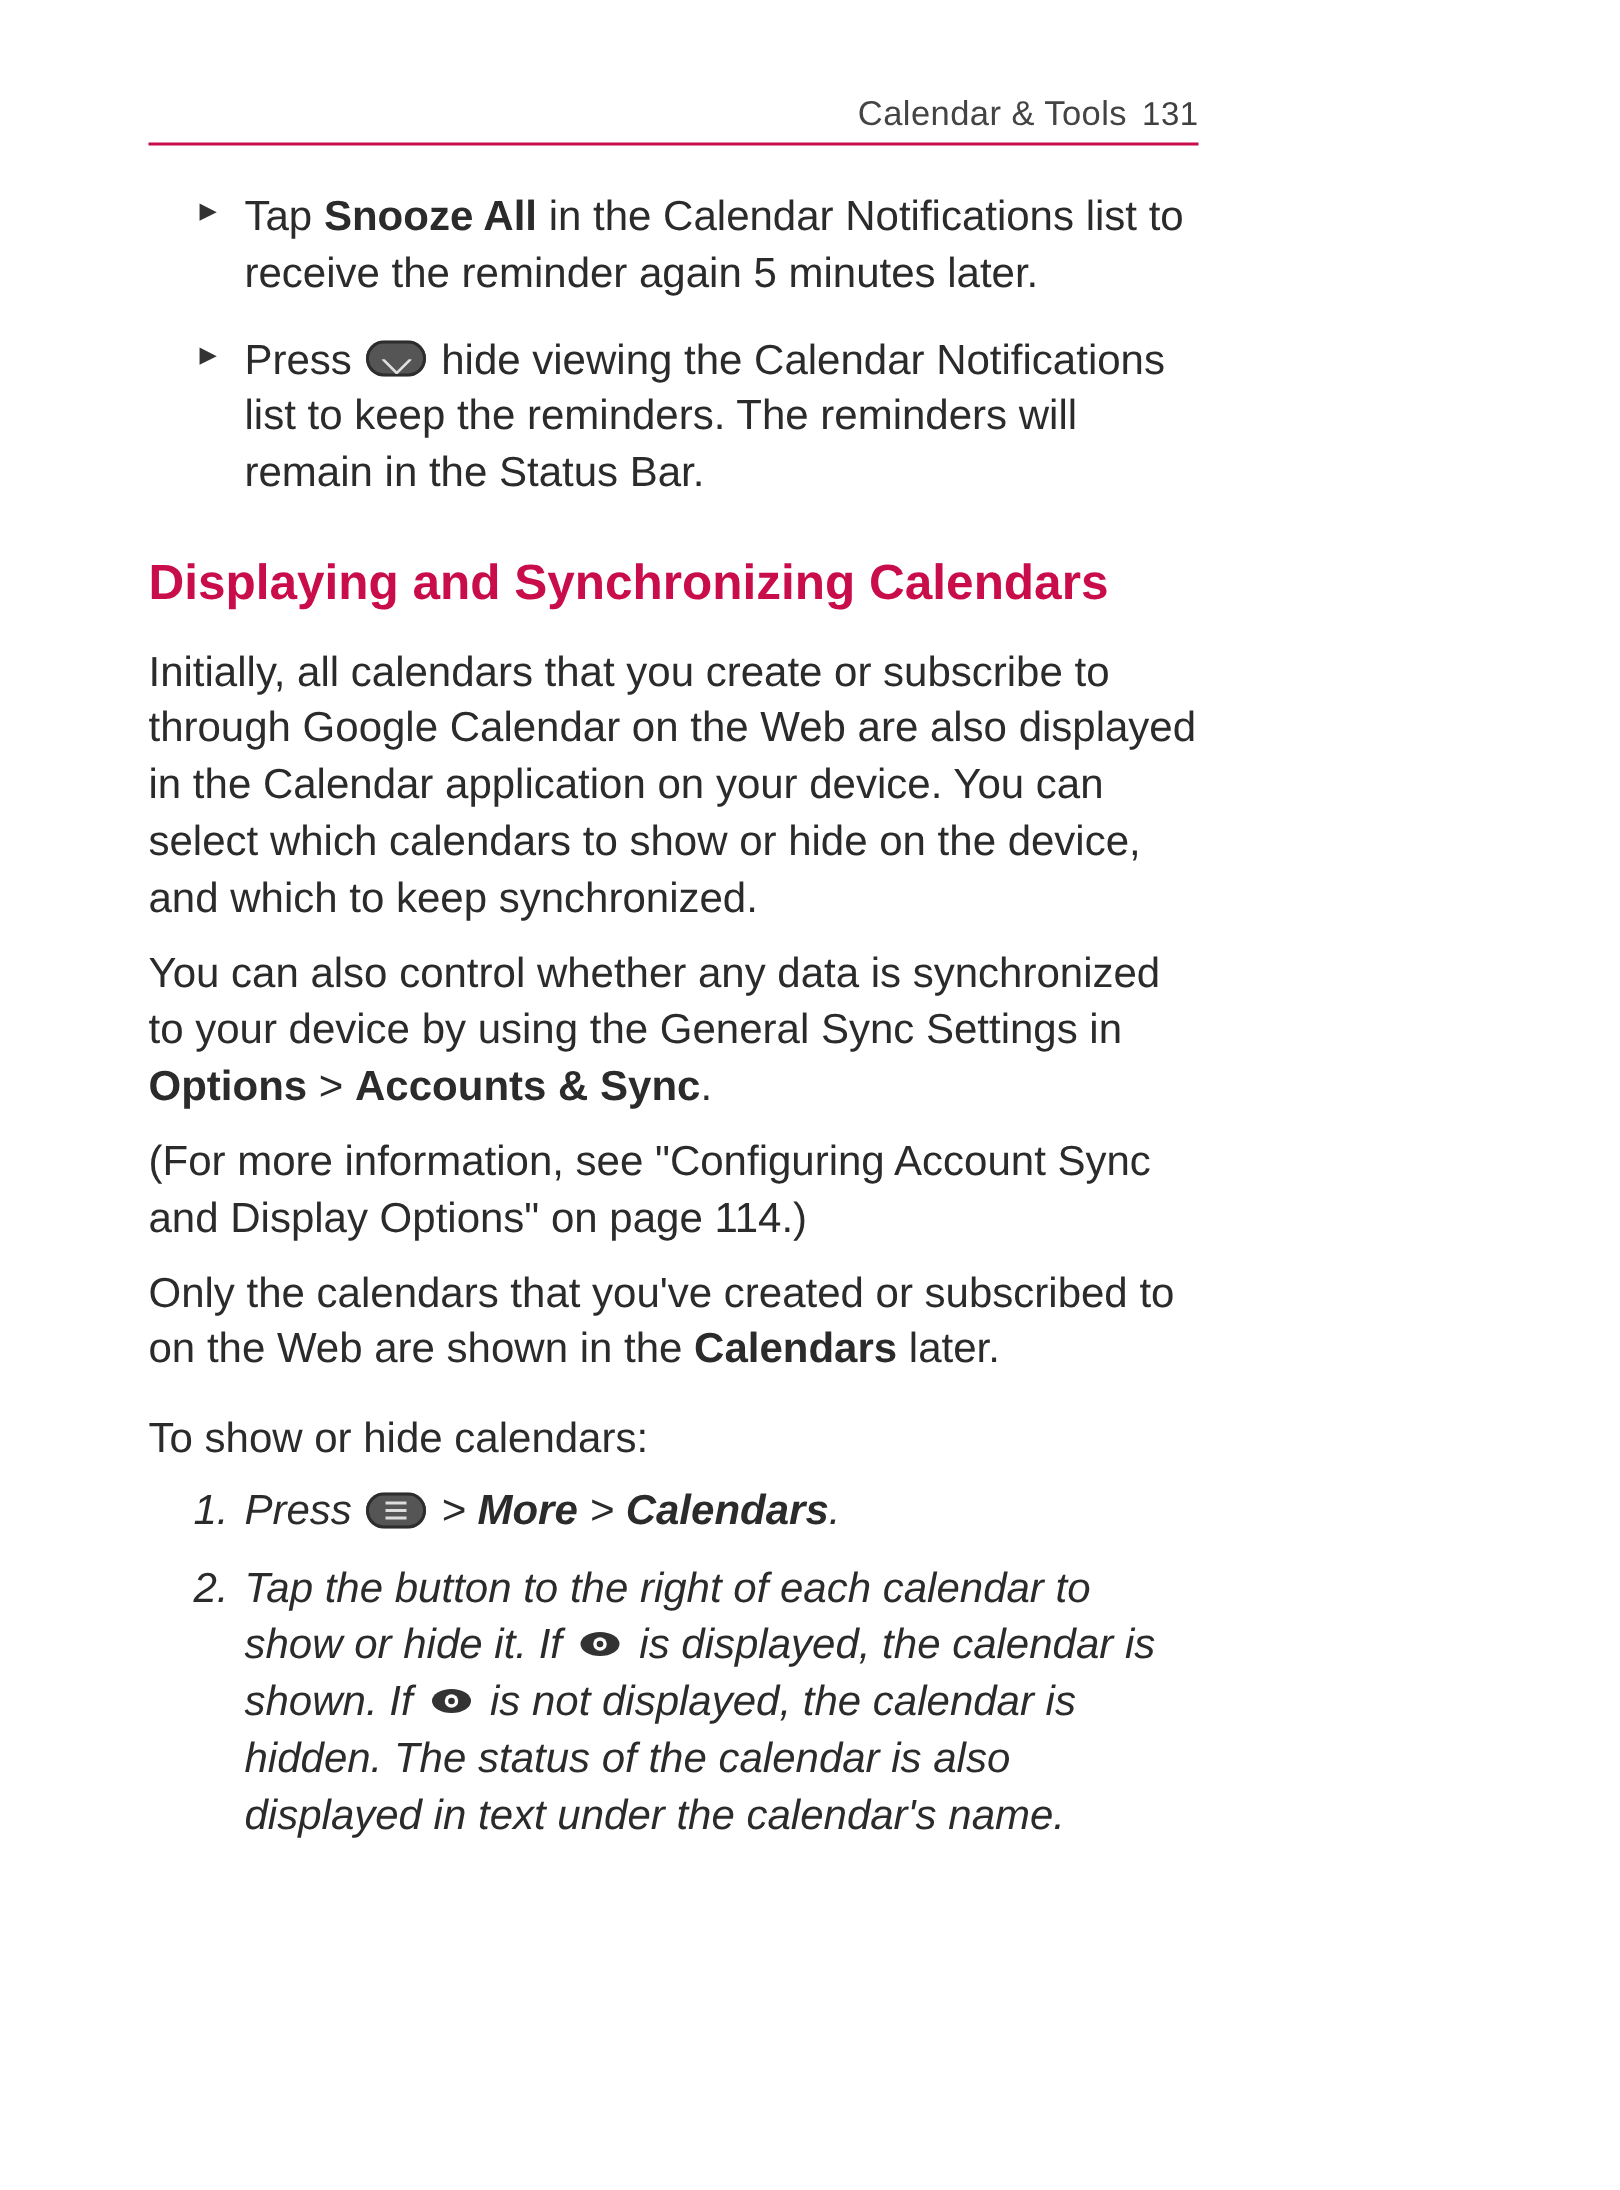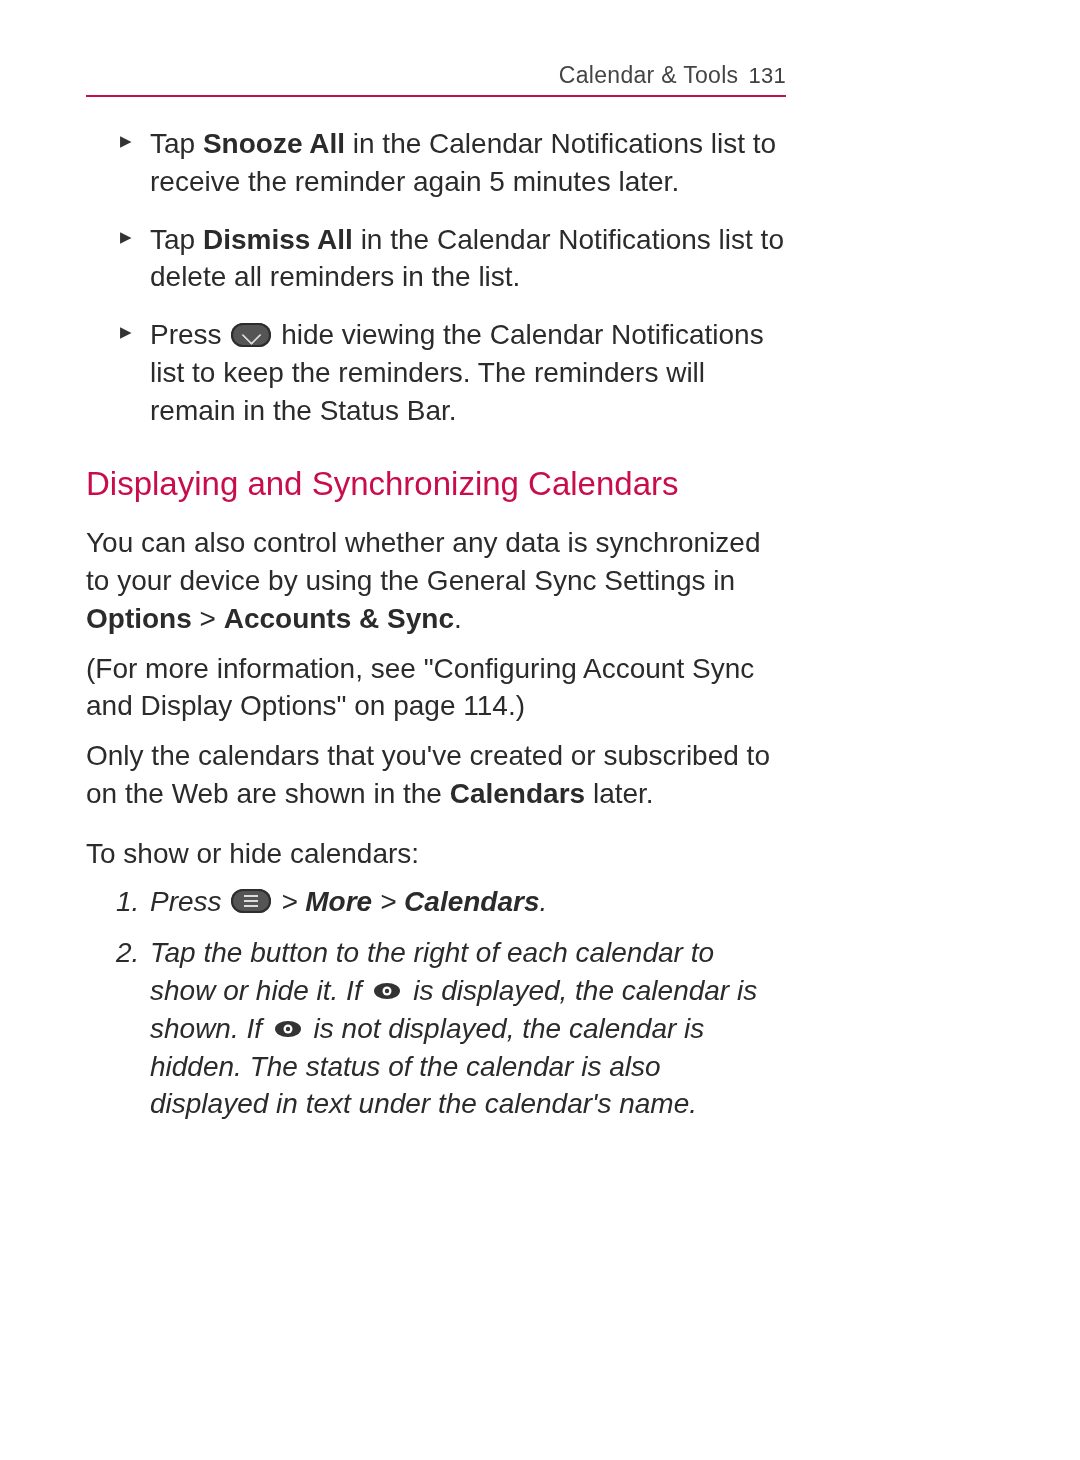--- a/index.html
+++ b/index.html
@@ -9,20 +9,21 @@
     font-family: "Helvetica Neue", Helvetica, Arial, sans-serif;
     color: #2b2b2b;
     width: 1080px;
   }
   .page {
     box-sizing: border-box;
     width: 872px;
     min-height: 1460px;
     padding: 62px 86px 60px 86px;
     position: relative;
+    margin-left: 13px;
   }
   .running-head {
     display: flex;
     justify-content: flex-end;
     align-items: baseline;
     gap: 10px;
     font-size: 23px;
     letter-spacing: 0.3px;
     color: #444;
     padding-bottom: 6px;
@@ -52,21 +53,21 @@
     position: absolute;
     left: 0;
     top: 6px;
     font-size: 15px;
     color: #333;
   }
   .bold { font-weight: 700; }
   .section-title {
     color: #c90d4b;
     font-size: 33px;
-    font-weight: 400;
+    font-weight: 700;
     margin: 32px 0 18px 0;
   }
   p.body {
     margin: 0 0 12px 0;
   }
   .sub-heading {
     margin: 22px 0 10px 0;
     font-size: 28px;
   }
   ol.steps {
@@ -141,29 +142,27 @@
     <span class="page-no">131</span>
   </div>
 
   <div class="content">
 
     <ul class="bullet-list">
       <li>
         <span>Tap </span><span class="bold">Snooze All</span><span> in the Calendar Notifications list to receive the reminder again 5 minutes later.</span>
       </li>
       <li>
-        <span>Tap </span><span class="bold">Dismiss All</span><span> in the Calendar Notifications list to delete all reminders in the list.</span>
-      </li>
-      <li>
         <span>Press </span><span class="icon-key"></span><span> hide viewing the Calendar Notifications list to keep the reminders. The reminders will remain in the Status Bar.</span>
       </li>
     </ul>
 
     <h2 class="section-title">Displaying and Synchronizing Calendars</h2>
 
+    <p class="body">Initially, all calendars that you create or subscribe to through Google Calendar on the Web are also displayed in the Calendar application on your device. You can select which calendars to show or hide on the device, and which to keep synchronized.</p>
 
     <p class="body">
       <span>You can also control whether any data is synchronized to your device by using the General Sync Settings in </span><span class="bold">Options</span><span> &gt; </span><span class="bold">Accounts &amp; Sync</span><span>.</span>
     </p>
 
     <p class="body">(For more information, see "Configuring Account Sync and Display Options" on page 114.)</p>
 
     <p class="body">
       <span>Only the calendars that you've created or subscribed to on the Web are shown in the </span><span class="bold">Calendars</span><span> later.</span>
     </p>

